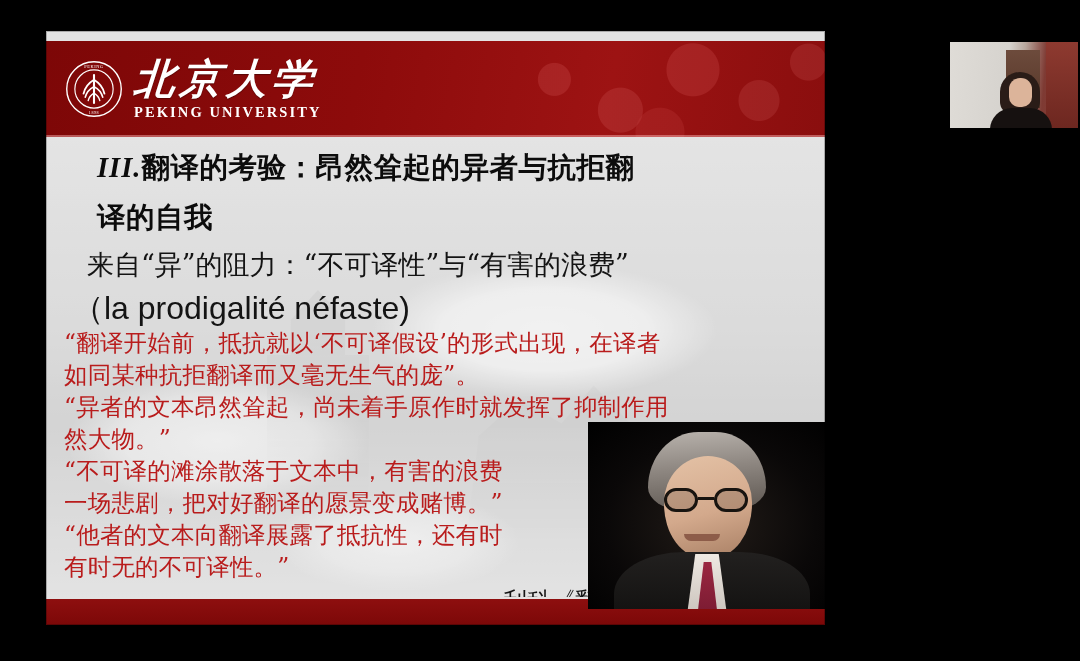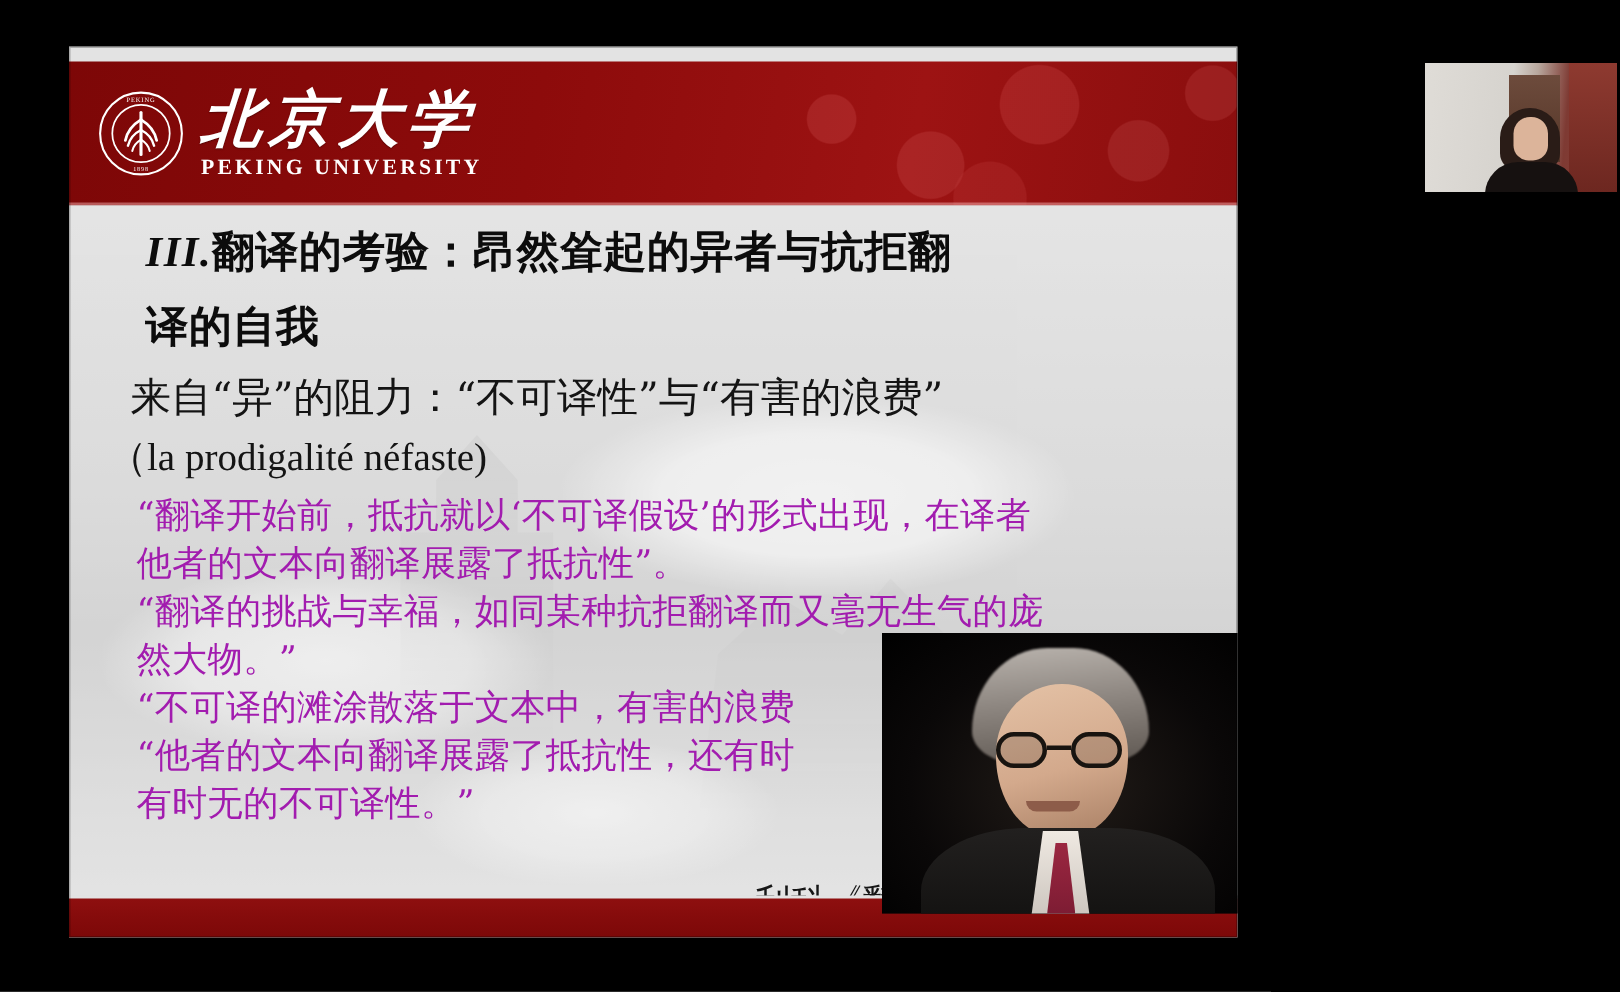--- a/index.html
+++ b/index.html
@@ -188,40 +188,39 @@
     font-weight: 500;
     white-space: nowrap;
     font-family: "DejaVu Serif", "Liberation Serif", serif;
     color: #141414;
     margin-left: 23px;
   }
   .lead-fr {
     position: absolute;
     left: 26px;
     top: 150px;
-    font-size: 26px;
+    font-size: 32px;
     white-space: nowrap;
-    font-family: Liberation Serif, serif;
+    font-family: Liberation Sans, sans-serif;
     color: #141414;
   }
 
   .quote-block {
     position: absolute;
     left: 18px;
     top: 190px;
     width: 745px;
   }
   .quote-line {
     font-size: 23.5px;
     line-height: 32px;
     white-space: nowrap;
-    color: #a21caf;
+    color: #b91c1c;
     font-family: "DejaVu Serif", "Liberation Serif", serif;
     letter-spacing: .2px;
-    margin-left: 27px;
   }
   .attribution {
     position: absolute;
     left: 18px;
     top: 448px;
     width: 745px;
     text-align: right;
     padding-right: 18px;
     box-sizing: border-box;
     font-size: 24px;
@@ -454,24 +453,25 @@
         </div>
 
         <div class="title-line title-line2">译的自我</div>
 
         <div class="lead-line">来自“异”的阻力：“不可译性”与“有害的浪费”</div>
 
         <div class="lead-fr">（la prodigalité néfaste)</div>
 
         <div class="quote-block">
           <div class="quote-line">“翻译开始前，抵抗就以‘不可译假设’的形式出现，在译者</div>
-          <div class="quote-line">他者的文本向翻译展露了抵抗性”。</div>
-          <div class="quote-line">“翻译的挑战与幸福，如同某种抗拒翻译而又毫无生气的庞</div>
+          <div class="quote-line">如同某种抗拒翻译而又毫无生气的庞”。</div>
+          <div class="quote-line">“异者的文本昂然耸起，尚未着手原作时就发挥了抑制作用</div>
           <div class="quote-line">然大物。”</div>
           <div class="quote-line">“不可译的滩涂散落于文本中，有害的浪费</div>
+          <div class="quote-line">一场悲剧，把对好翻译的愿景变成赌博。”</div>
           <div class="quote-line">“他者的文本向翻译展露了抵抗性，还有时</div>
           <div class="quote-line">有时无的不可译性。”</div>
         </div>
 
         <div class="attribution">——利科《翻译的挑战与幸福》</div>
       </div>
     </div>
 
     <div class="slide-footer"></div>
   </div>

